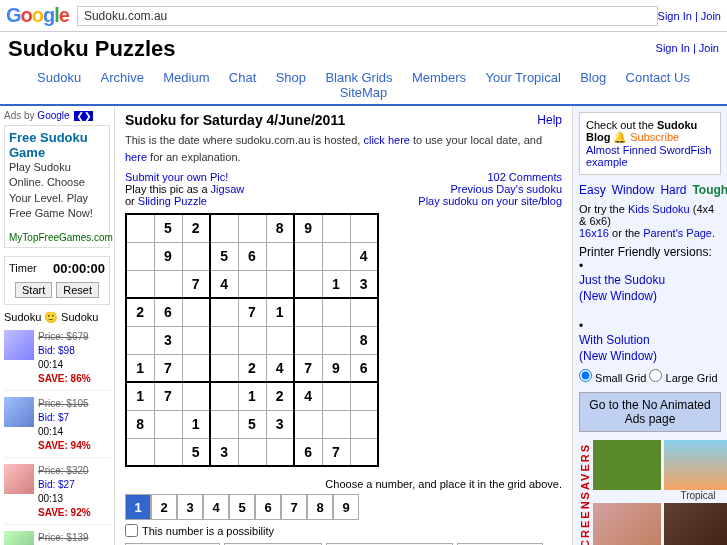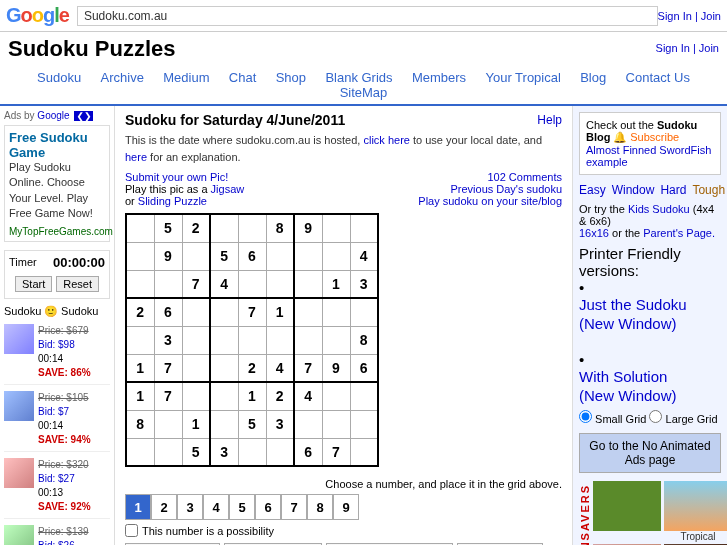--- a/index.html
+++ b/index.html
@@ -30,21 +30,21 @@
     
     #layout { display: flex; width: 727px; }
 
     
     #left-sidebar { width: 115px; min-width: 115px; padding: 4px; border-right: 1px solid #ddd; }
     #ads-by-google { font-size: 10px; color: #666; margin-bottom: 4px; }
     #ads-by-google span { color: #00c; }
     #ad-box { border: 1px solid #ddd; padding: 4px; margin-bottom: 8px; }
     #ad-box .ad-title { color: #0369a1; font-size: 13px; font-weight: bold; text-decoration: none; display: block; }
     #ad-box .ad-text { font-size: 11px; color: #333; line-height: 1.4; }
-    #ad-box .ad-url { font-size: 10px; color: #006600; display: block; margin-top: 4px; }
+    #ad-box .ad-url { font-size: 10px; color: #006600; display: block; margin-top: 10px; }
 
     #timer-box { border: 1px solid #ddd; padding: 4px; margin-bottom: 6px; text-align: center; }
     #timer-label { font-size: 11px; }
     #timer-value { font-size: 13px; font-weight: bold; color: #000; }
     .timer-btn { font-size: 11px; padding: 1px 6px; margin: 2px; cursor: pointer; border: 1px solid #aaa; background: #eee; }
     #sudoku-label { font-size: 11px; margin-top: 4px; }
 
     .product-item { display: flex; margin-bottom: 6px; align-items: flex-start; border-bottom: 1px solid #eee; padding-bottom: 4px; }
     .product-img { width: 30px; height: 30px; background: #ddd; margin-right: 4px; flex-shrink: 0; }
     .product-details { font-size: 10px; line-height: 1.4; }
@@ -105,21 +105,21 @@
     
     #right-sidebar { width: 155px; min-width: 155px; padding: 6px; border-left: 1px solid #ddd; background: #f0f4ff; }
     #blog-box { background: #fff; border: 1px solid #ccc; padding: 6px; margin-bottom: 8px; font-size: 11px; }
 
     #difficulty-links { font-size: 12px; display: flex; gap: 6px; margin: 6px 0; }
     #difficulty-links a { color: #00c; text-decoration: none; }
 
     #kids-link { font-size: 11px; margin-bottom: 6px; }
     #kids-link a { color: #00c; }
 
-    #printer-friendly { font-size: 15px; margin-bottom: 6px; }
+    #printer-friendly { font-size: 12px; margin-bottom: 6px; }
     #printer-friendly a { color: #00c; display: block; margin-bottom: 2px; }
 
     #small-large { font-size: 11px; margin-bottom: 8px; }
 
     #no-ads-btn {
       display: block; width: 100%; padding: 5px; background: #c0d0f0; border: 1px solid #aaa;
       text-align: center; font-size: 12px; cursor: pointer; margin-bottom: 8px;
     }
     .screenshot-img { width: 68px; height: 50px; background: #ddd; overflow: hidden; font-size: 9px; }
     .screenshot-img.green { background: #5a8a2a; }
@@ -401,21 +401,21 @@
     <div id="blog-box">
       Check out the <a><strong>Sudoku Blog</strong></a>
       <span style="color:#f60;font-size:11px;"> 🔔 Subscribe</span><br>
       <a style="color:#00c;font-size:11px;">Almost Finned SwordFish example</a>
     </div>
 
     <div id="difficulty-links">
       <a>Easy</a>
       <a>Window</a>
       <a>Hard</a>
-      <a style="color:#a16207;font-weight:normal;">Tough</a>
+      <a style="color:#15803d;font-weight:bold;">Tough</a>
     </div>
 
     <div id="kids-link">
       Or try the <a>Kids Sudoku</a> (4x4 &amp; 6x6)<br>
       <a>16x16</a> or the <a>Parent's Page.</a>
     </div>
 
     <div id="printer-friendly">
       Printer Friendly versions:<br>
       • <a>Just the Sudoku</a> <a>(New Window)</a><br>

